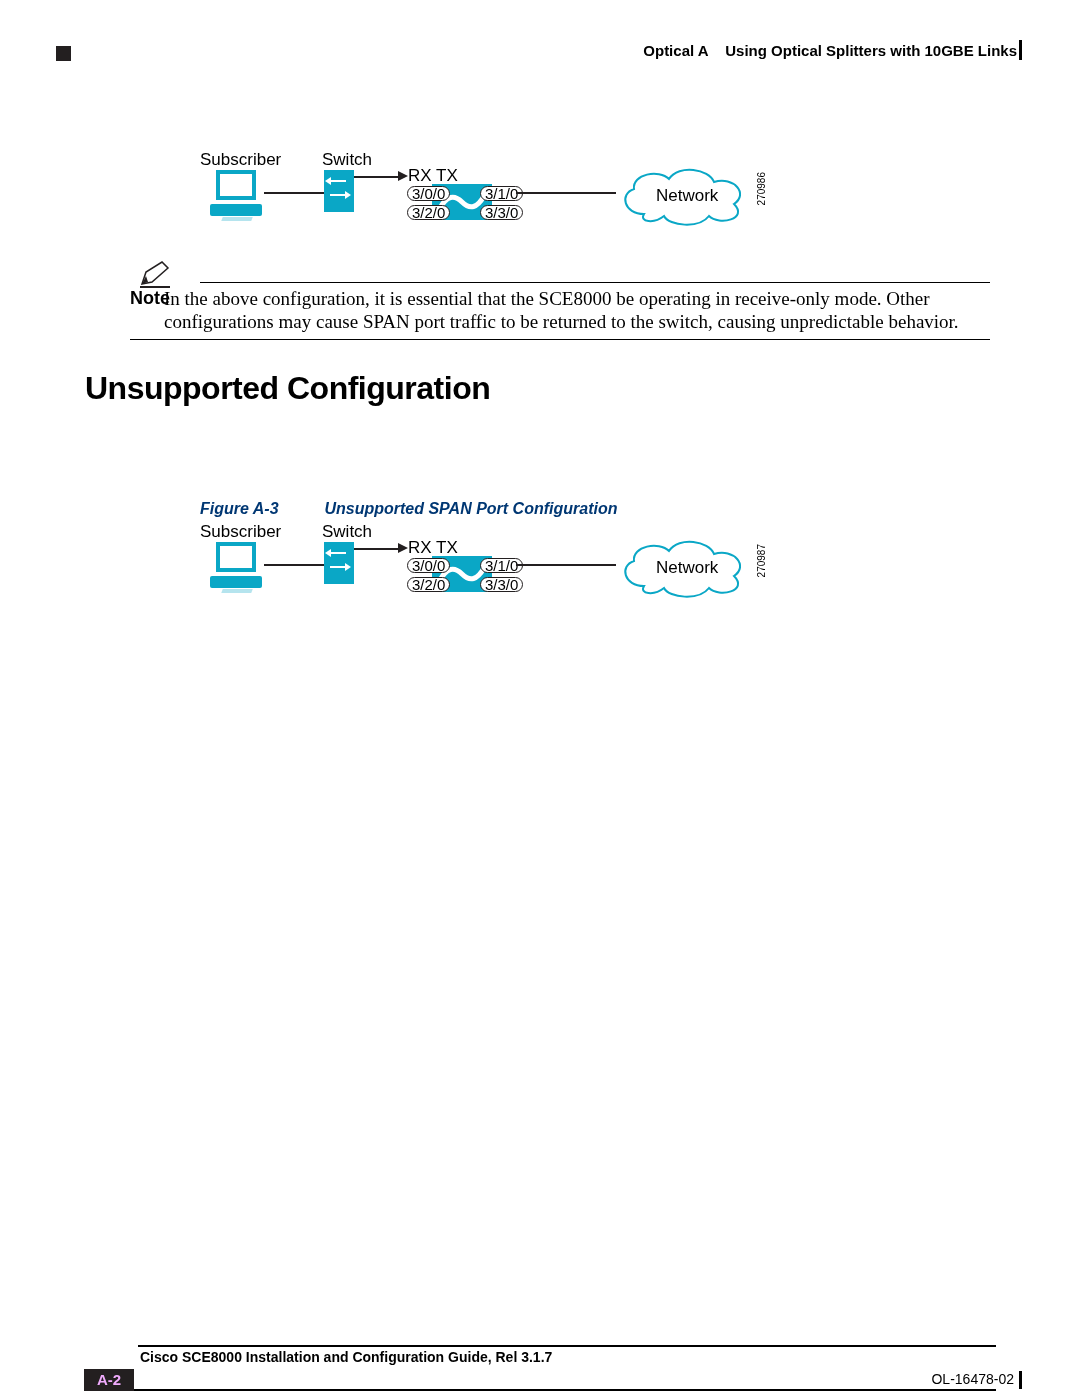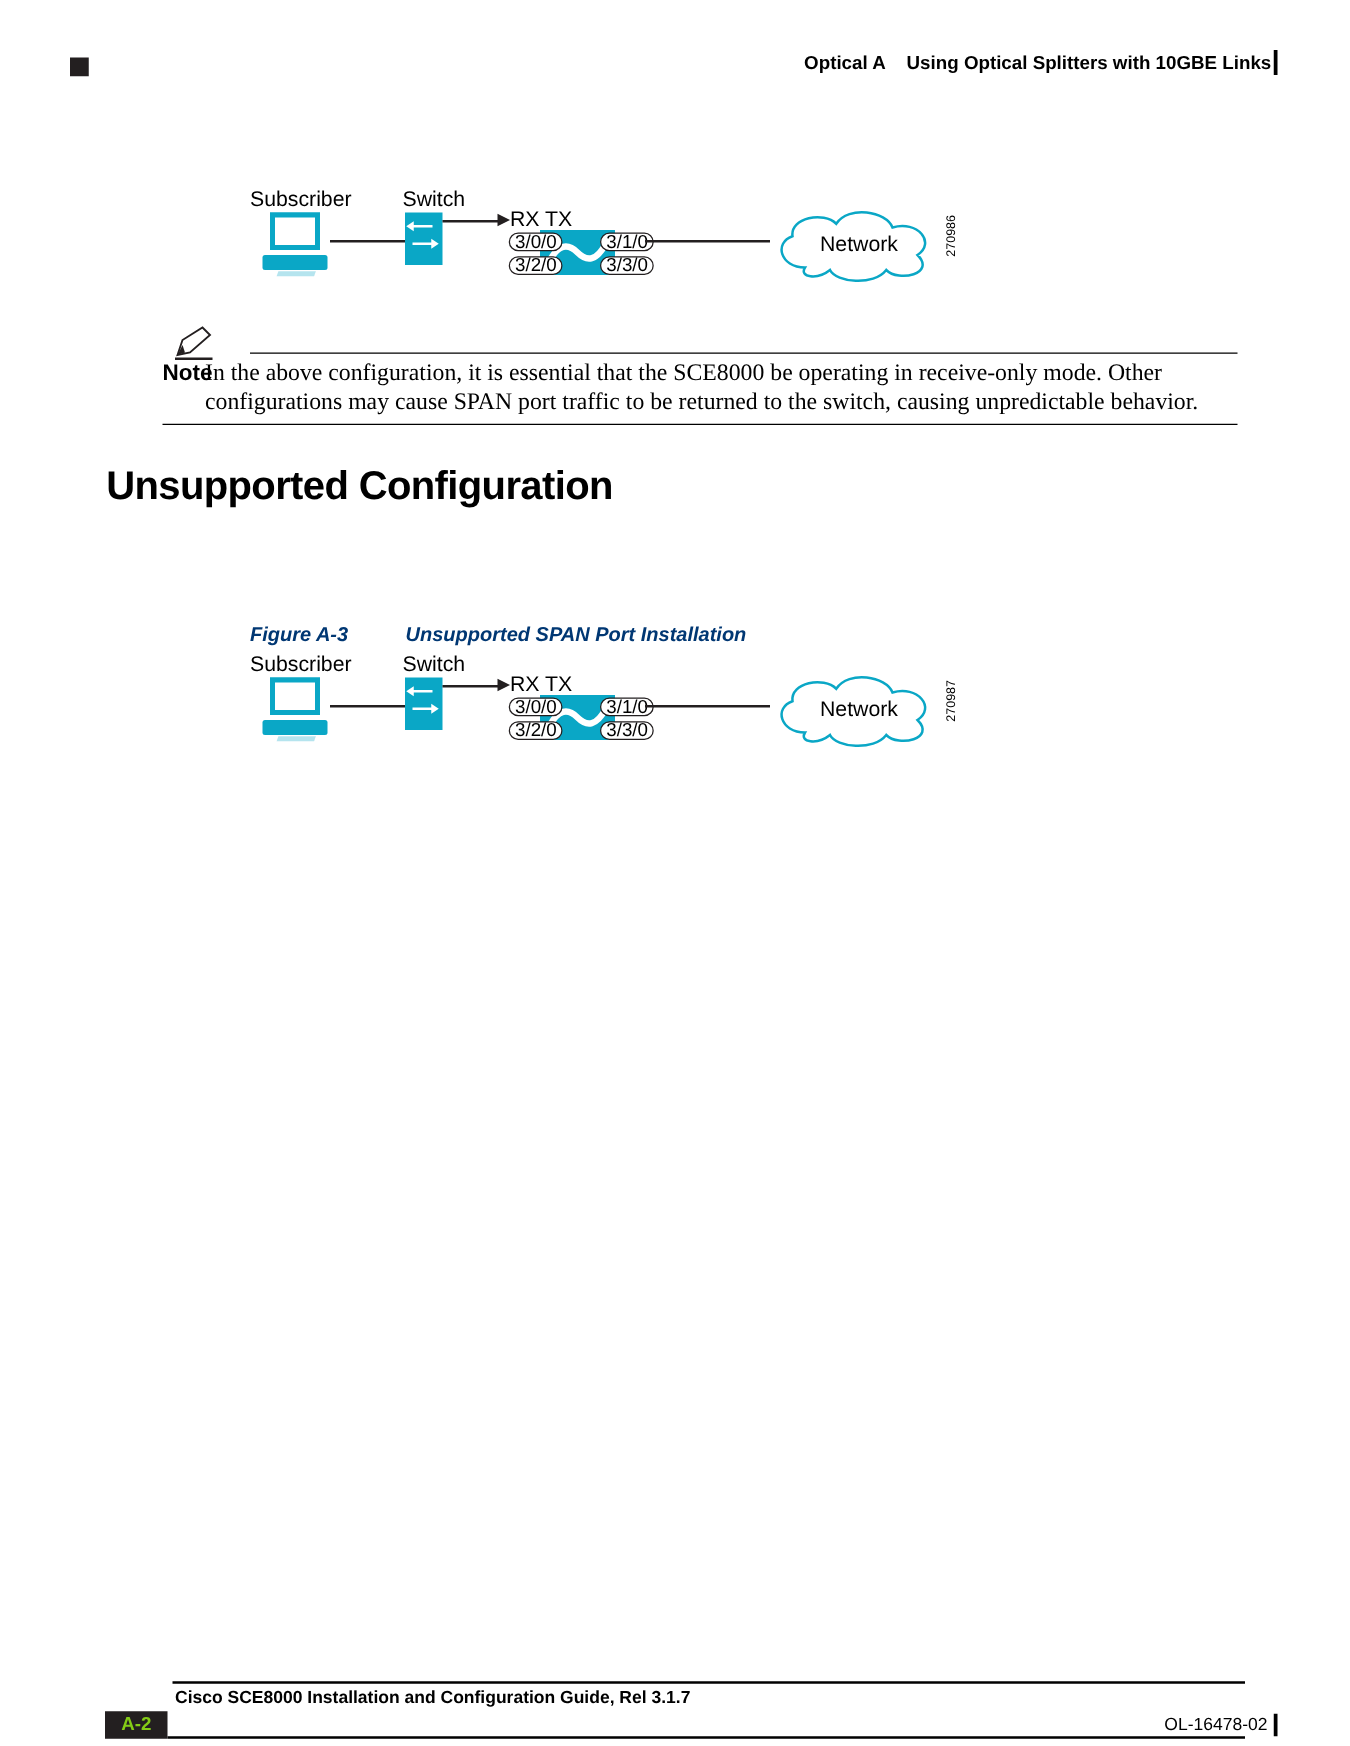--- a/index.html
+++ b/index.html
@@ -236,21 +236,21 @@
     font-weight: bold;
     font-size: 14px;
   }
   .ftr-badge {
     position: absolute;
     left: 84px;
     bottom: 6px;
     width: 50px;
     height: 22px;
     background: #231f20;
-    color: #84cc16;
+    color: #f0abfc;
     font-family: Arial, Helvetica, sans-serif;
     font-weight: bold;
     font-size: 15px;
     text-align: center;
     line-height: 22px;
   }
   .ftr-badge-line {
     position: absolute;
     left: 134px;
     bottom: 6px;
@@ -349,21 +349,21 @@
     <div class="note-label">Note</div>
     <div class="note-body">In the above configuration, it is essential that the SCE8000 be operating in receive-only mode. Other configurations may cause SPAN port traffic to be returned to the switch, causing unpredictable behavior.</div>
     <div class="note-rule-bot"></div>
   </div>
 
   <div class="h2" style="top:370px;">Unsupported Configuration</div>
 
 
   <div class="figcap" style="left:200px; top:500px;">
     <span class="num">Figure A-3</span>
-    <span>Unsupported SPAN Port Installation</span>
+    <span>Unsupported SPAN Port Configuration</span>
   </div>
 
   <div class="figure" style="top:522px;">
     <span class="sub-label" style="left:0; top:0;">Subscriber</span>
     <div class="computer" style="left:10px; top:20px;">
       <div class="monitor"></div>
         <div class="screen"></div>
         <div class="base"></div>
         <div class="kbd"></div>
     </div>

